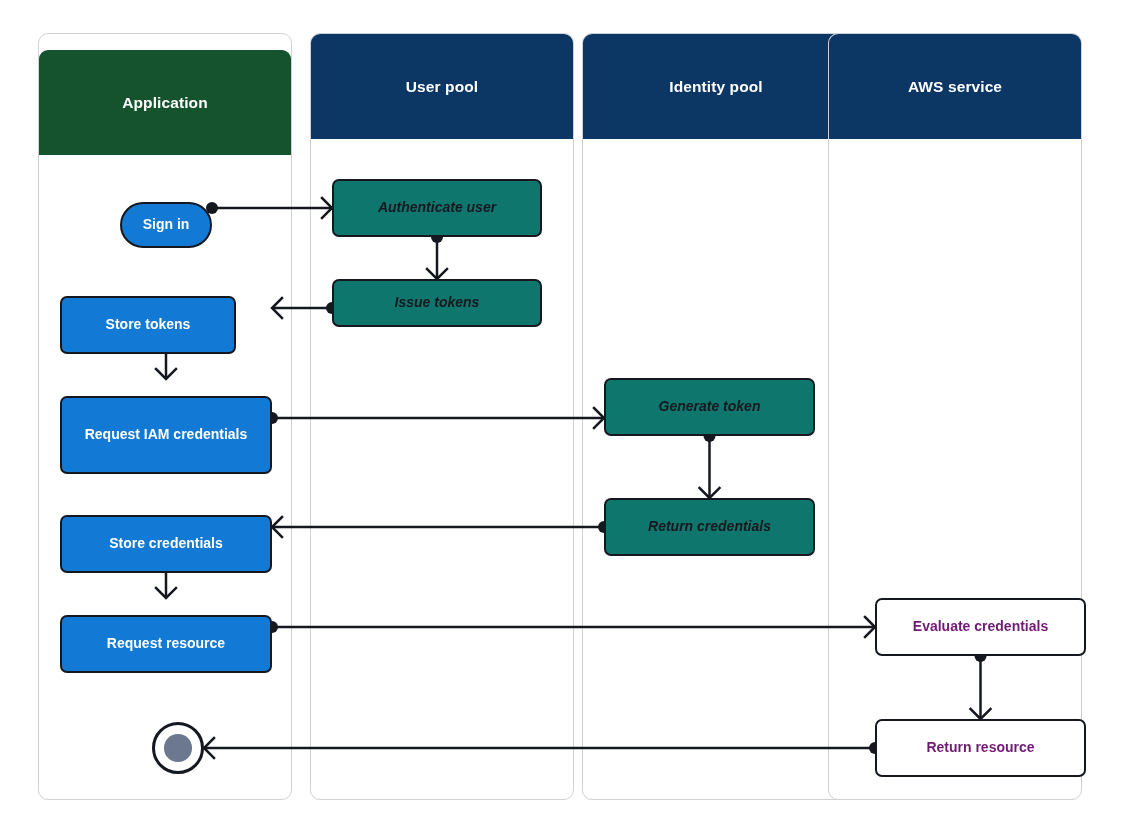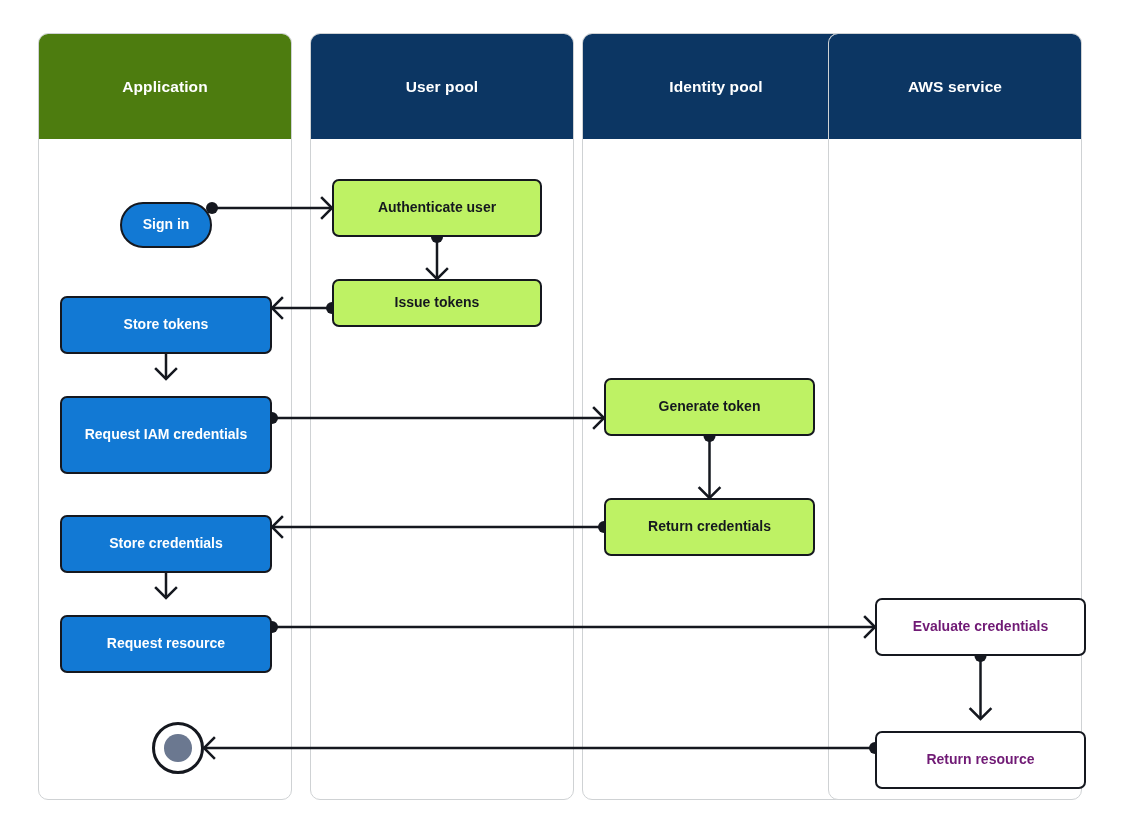--- a/index.html
+++ b/index.html
@@ -69,22 +69,23 @@
     border: 2.5px solid #15181f;
     border-radius: 7px;
     padding: 2px 8px;
   }
   .node.primary {
     background: #1279d4;
     color: #ffffff;
     margin-top: 17px;
   }
   .node.light {
-    background: #bef264;
+    background: #0f766e;
     color: #15181f;
+    font-style: italic;
   }
   .node.plain {
     background: #ffffff;
     color: #701a75;
   }
   .node.pill {
     border-radius: 999px;
     font-size: 14px;
   }
   
@@ -105,21 +106,21 @@
     background: #6b7890;
   }
 </style>
 </head>
 <body>
 
 <div id="canvas">
 
   <div id="lanes-layer">
       <div class="lane" style="left: 38px; width: 254px;">
-        <div class="lane-header" style="background: #4d7c0f;">
+        <div class="lane-header" style="background: #14532d; margin-top: 16px;">
           <div class="lane-title">Application</div>
         </div>
       </div>
       <div class="lane" style="left: 310px; width: 264px;">
         <div class="lane-header" style="background: rgb(12, 54, 99);">
           <div class="lane-title">User pool</div>
         </div>
       </div>
       <div class="lane" style="left: 582px; width: 268px;">
         <div class="lane-header" style="background: rgb(12, 54, 99);">
@@ -191,21 +192,21 @@
       </g>
     </svg>
 
   <div id="nodes-layer">
       <div class="node primary pill" style="left: 120px; top: 185px; width: 92px; height: 46px;">
         <span>Sign in</span>
       </div>
       <div class="node light" style="left: 332px; top: 179px; width: 210px; height: 58px;">
         <span>Authenticate user</span>
       </div>
-      <div class="node primary" style="left: 60px; top: 279px; width: 212px; height: 58px;">
+      <div class="node primary" style="left: 60px; top: 279px; width: 176px; height: 58px;">
         <span>Store tokens</span>
       </div>
       <div class="node light" style="left: 332px; top: 279px; width: 210px; height: 48px;">
         <span>Issue tokens</span>
       </div>
       <div class="node primary" style="left: 60px; top: 379px; width: 212px; height: 78px;">
         <span>Request IAM credentials</span>
       </div>
       <div class="node light" style="left: 604px; top: 378px; width: 211px; height: 58px;">
         <span>Generate token</span>
@@ -215,21 +216,21 @@
       </div>
       <div class="node light" style="left: 604px; top: 498px; width: 211px; height: 58px;">
         <span>Return credentials</span>
       </div>
       <div class="node primary" style="left: 60px; top: 598px; width: 212px; height: 58px;">
         <span>Request resource</span>
       </div>
       <div class="node plain" style="left: 875px; top: 598px; width: 211px; height: 58px;">
         <span>Evaluate credentials</span>
       </div>
-      <div class="node plain" style="left: 875px; top: 719px; width: 211px; height: 58px; margin-top: 12px;">
+      <div class="node plain" style="left: 875px; top: 719px; width: 211px; height: 58px;">
         <span>Return resource</span>
       </div>
       <div class="end-node" style="left: 152px; top: 722px; width: 52px; height: 52px;">
         <div class="core" style="background: rgb(107, 120, 144);"></div>
       </div>
     </div>
 
 </div>
 
 </body></html>

